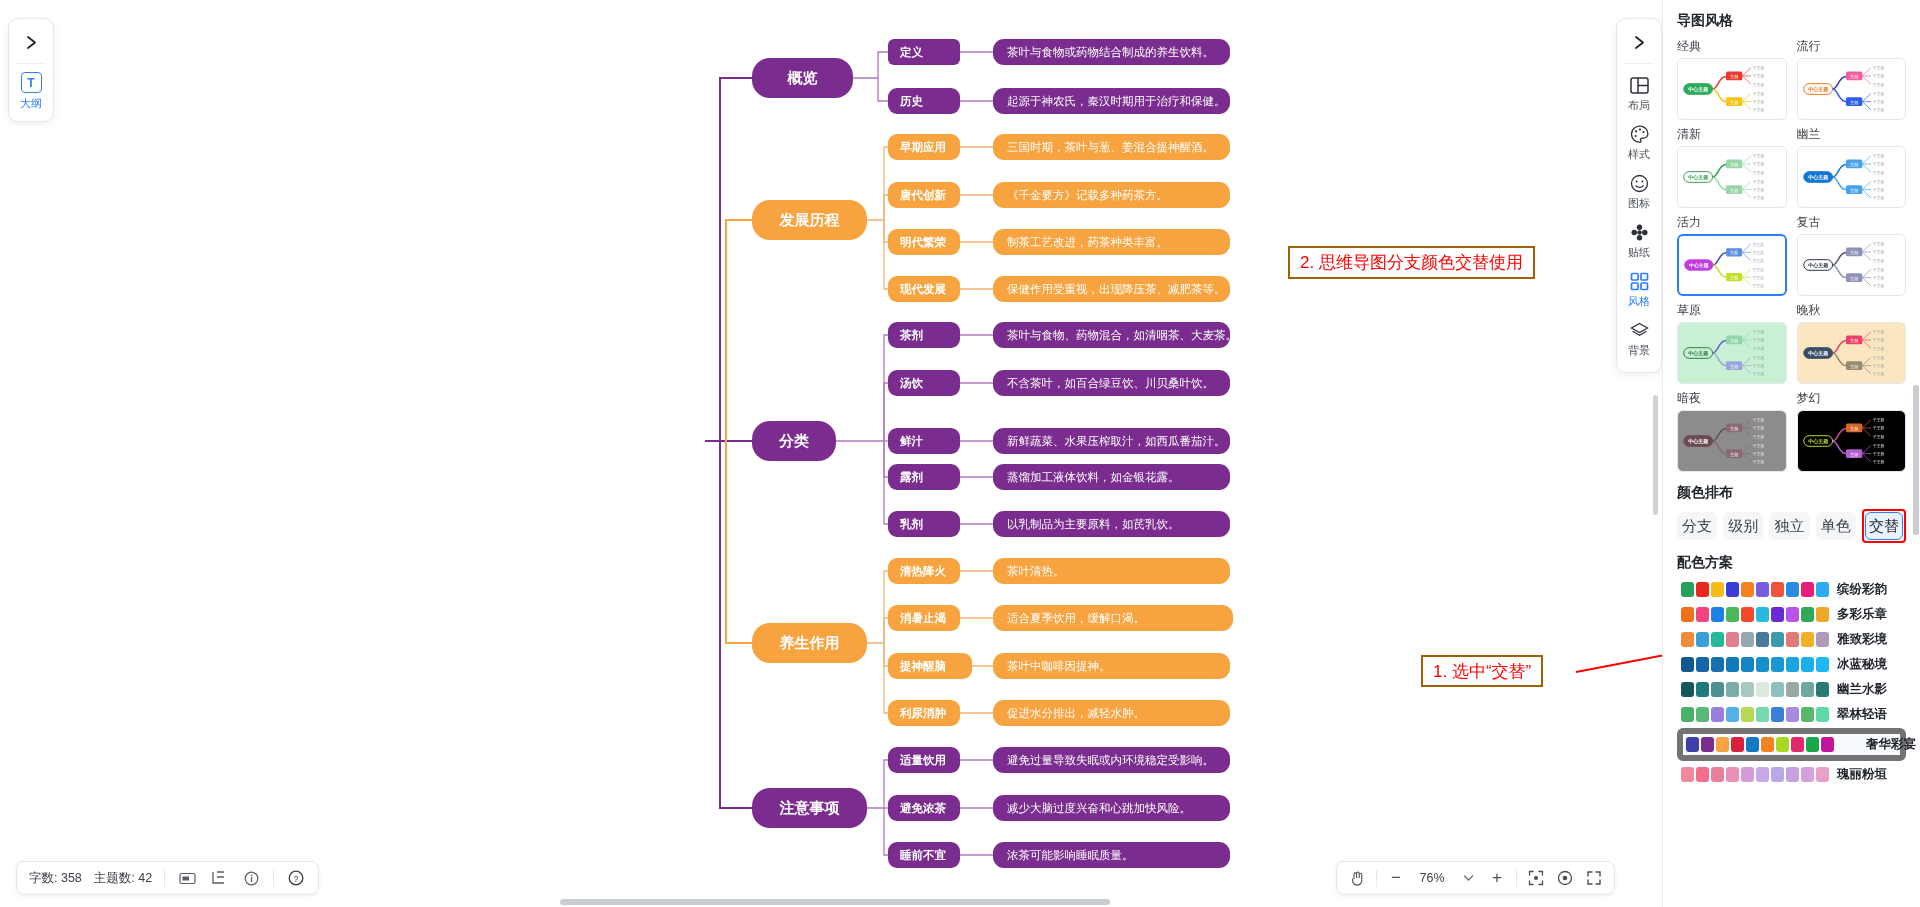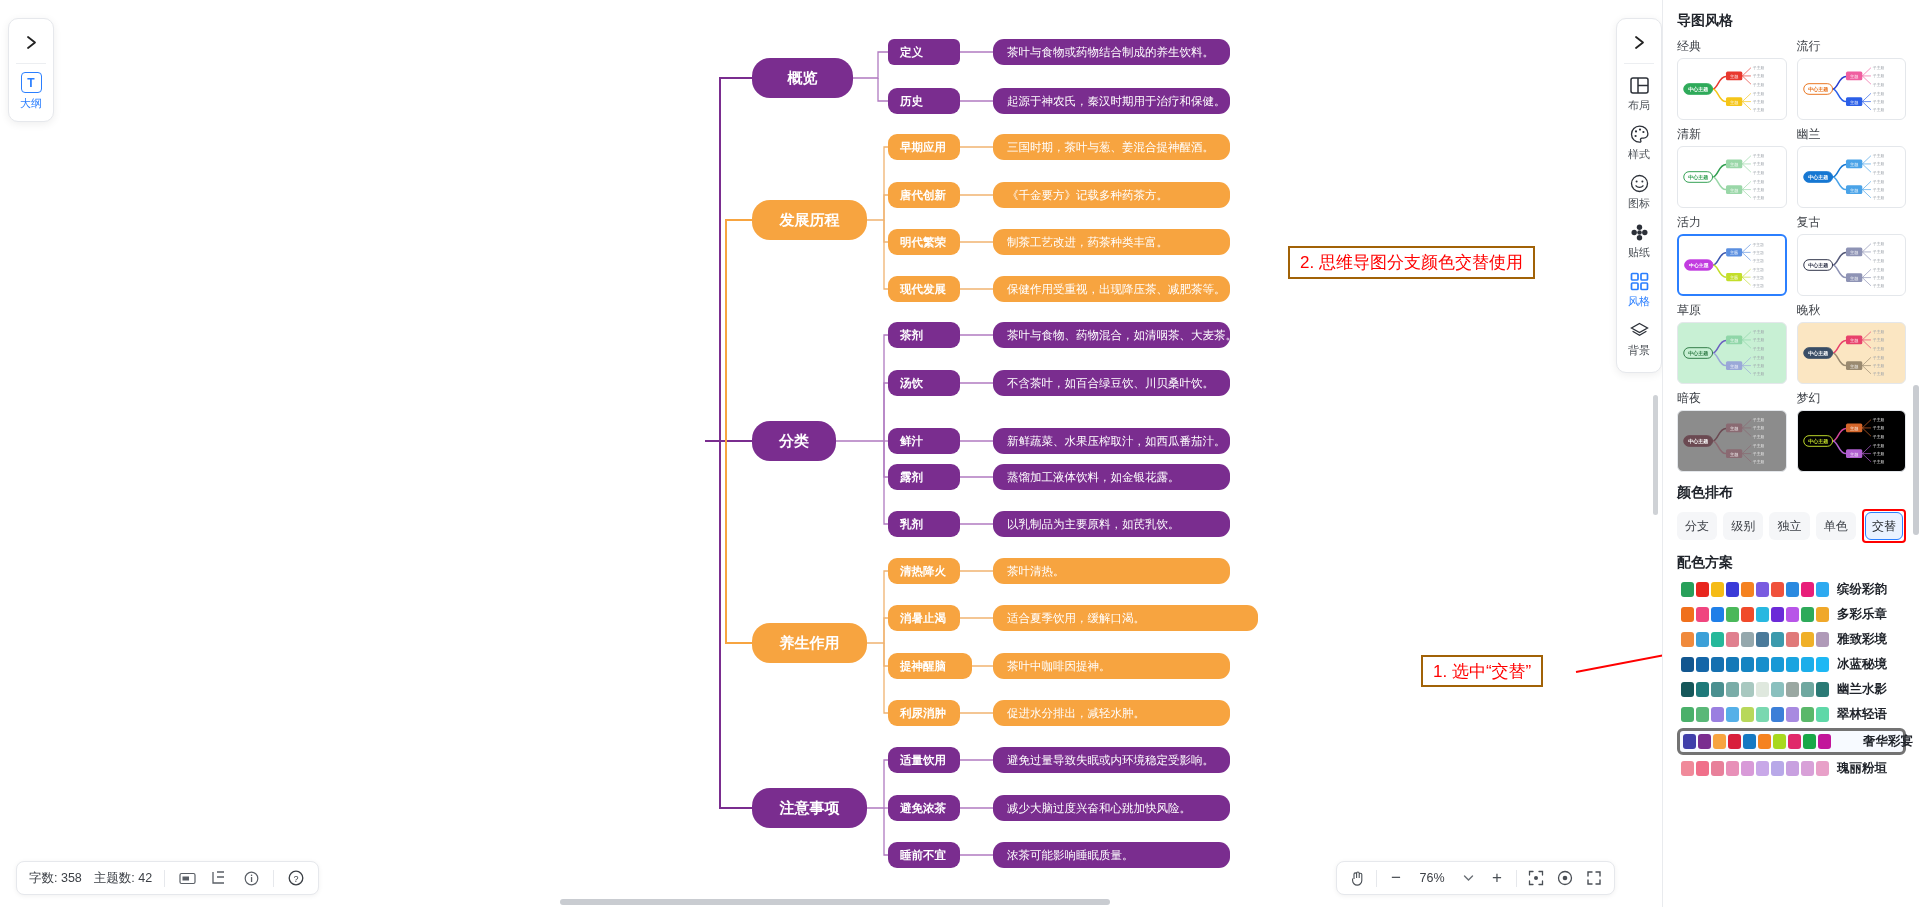--- a/index.html
+++ b/index.html
@@ -108,31 +108,31 @@
     position: relative; overflow: hidden; background: #fff;
   }
   .style-cell.selected .style-thumb { border: 2px solid #2b7fff; }
   .style-thumb svg { position:absolute; left:0; top:0; width:100%; height:100%; }
 
   .sp-title2 { font-size: 14px; font-weight: bold; color: #20242b; margin: 12px 0 7px; }
   .chip-row { display: flex; gap: 6px; align-items: center; }
   .chip {
     flex: 1; height: 28px; border-radius: 6px; background: #f5f6f8;
     display: flex; align-items: center; justify-content: center;
-    font-size: 12px; color: #3b3f45; cursor: pointer; border: 1px solid transparent;
+    font-size: 15px; color: #3b3f45; cursor: pointer; border: 1px solid transparent;
   }
   .chip.selected { background: #eaf2ff; border: 1px solid #2b7fff; color: #1f2328; }
   .chip-wrap-selected { border: 2px solid #ff0000; border-radius: 4px; padding: 1px; display:flex; }
 
   .sp-title3 { font-size: 14px; font-weight: bold; color: #20242b; margin: 11px 0 6px; }
   .scheme-row {
     display: flex; align-items: center; gap: 8px; padding: 2px 3px;
     border: 1px solid transparent; border-radius: 6px; cursor: pointer; margin-bottom: 2px;
   }
-  .scheme-row.selected { border: 3px solid #737373; background: #f7faff; gap: 32px; }
+  .scheme-row.selected { border: 6px solid #737373; background: #f7faff; gap: 32px; }
   .swatches { display: flex; gap: 2px; }
   .sw { width: 13px; height: 15px; border-radius: 3px; }
   .scheme-name { font-size: 12.5px; color: #20242b; font-weight: bold; white-space: nowrap; }
 
   
   #h-scroll {
     position: absolute; left: 560px; bottom: 2px; width: 550px; height: 6px;
     background: #c9ccd1; border-radius: 3px;
   }
   #v-scroll-panel {
@@ -300,21 +300,21 @@
     <div class="node lv2" style="left:888px; top:558px; width:72px; height:26px; background:#f7a440;">
       <span>清热降火</span>
       </div>
     <div class="node lv3" style="left:993px; top:558px; width:237px; height:26px; background:#f7a440;">
       <span>茶叶清热。</span>
       </div>
 
     <div class="node lv2" style="left:888px; top:605px; width:72px; height:26px; background:#f7a440;">
       <span>消暑止渴</span>
       </div>
-    <div class="node lv3" style="left:993px; top:605px; width:265px; height:26px; background:#f7a440;">
+    <div class="node lv3" style="left:993px; top:605px; width:240px; height:26px; background:#f7a440;">
       <span>适合夏季饮用，缓解口渴。</span>
       </div>
 
     <div class="node lv2" style="left:888px; top:653px; width:84px; height:26px; background:#f7a440;">
       <span>提神醒脑</span>
       </div>
     <div class="node lv3" style="left:993px; top:653px; width:237px; height:26px; background:#f7a440;">
       <span>茶叶中咖啡因提神。</span>
       </div>
 

